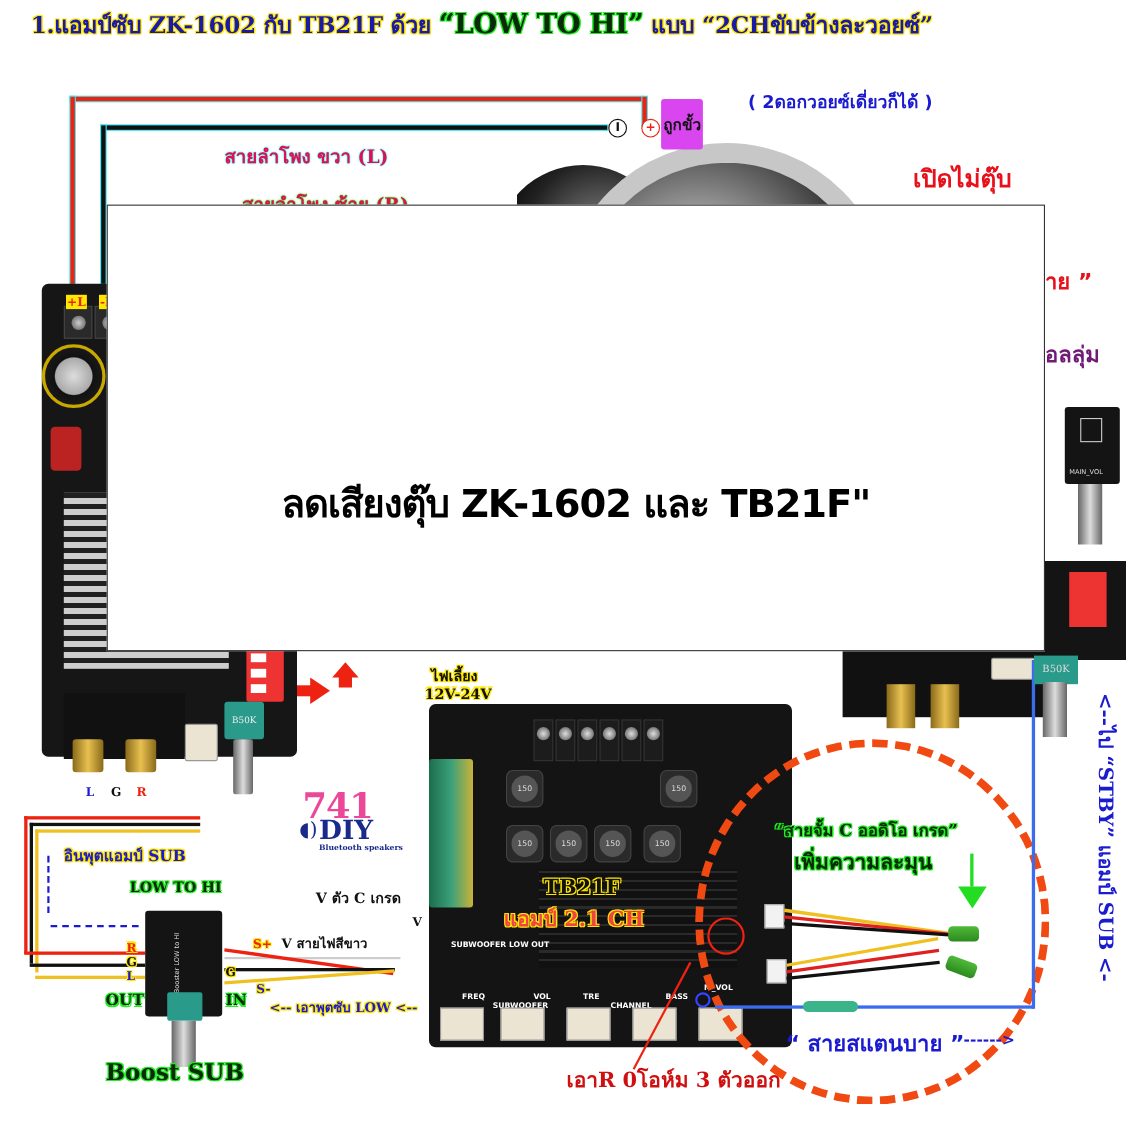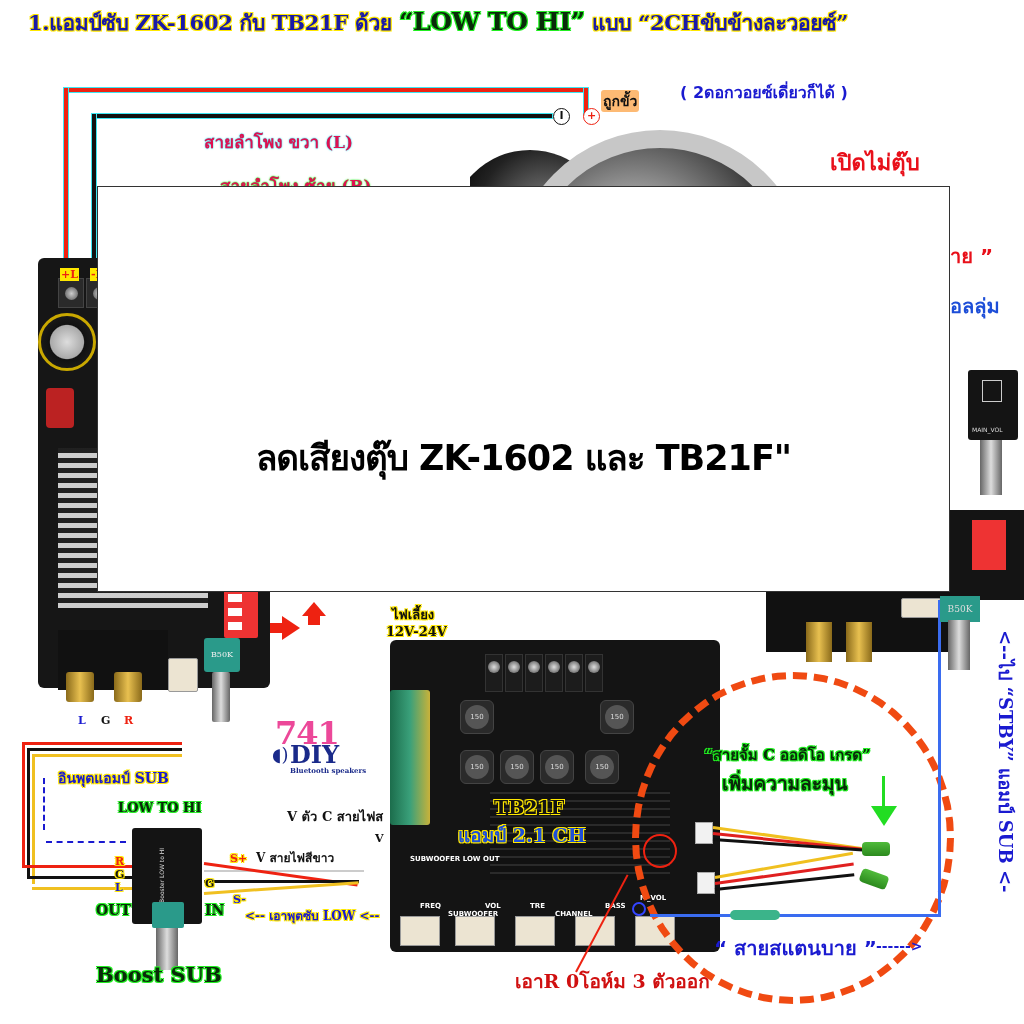--- a/index.html
+++ b/index.html
@@ -20,36 +20,36 @@
     text-shadow: -1px -1px 0 #22ee22, 1px -1px 0 #22ee22, -1px 1px 0 #22ee22, 1px 1px 0 #22ee22; }
 
   .subtitle-right {
     left: 680px; top: 80px; font-family: "DejaVu Sans", sans-serif; font-weight: bold;
     font-size: 16px; color: #1a1ad0; white-space: nowrap;
   }
   .no-pop { left: 830px; top: 145px; font-family: "DejaVu Sans", sans-serif; font-weight: bold;
     font-size: 22px; color: #e8101a; }
   .right-cut1 { left: 950px; top: 240px; font-family: "DejaVu Sans", sans-serif; font-weight: bold;
     font-size: 20px; color: #e8101a; }
-  .right-cut2 { left: 950px; top: 290px; font-family: Liberation Mono, monospace; font-weight: bold;
-    font-size: 20px; color: #1d4ed8; }
+  .right-cut2 { left: 950px; top: 306px; font-family: Liberation Mono, monospace; font-weight: bold;
+    font-size: 20px; color: #701a75; }
 
   
   .wire { position: absolute; }
   .w-red-h { left: 64px; top: 88px; width: 520px; height: 4px; background: #e21; box-shadow: 0 0 0 1px #3ee6f2; }
   .w-red-v { left: 64px; top: 88px; width: 4px; height: 170px; background: #e21; box-shadow: 0 0 0 1px #3ee6f2; }
   .w-red-v2 { left: 584px; top: 88px; width: 4px; height: 26px; background: #e21; box-shadow: 0 0 0 1px #3ee6f2; }
   .w-blk-h { left: 92px; top: 114px; width: 460px; height: 4px; background: #111; box-shadow: 0 0 0 1px #3ee6f2; }
   .w-blk-v { left: 92px; top: 114px; width: 4px; height: 144px; background: #111; box-shadow: 0 0 0 1px #3ee6f2; }
   .pole { width: 17px; height: 17px; border-radius: 50%; border: 1.5px solid #111; background: #fff;
     font-family: "DejaVu Sans", sans-serif; font-size: 11px; font-weight: bold; text-align: center; line-height: 14px; }
   .pole-neg { left: 553px; top: 108px; color: #111; }
   .pole-pos { left: 583px; top: 108px; color: #e21; border-color: #e21; }
   .polarity-label { left: 601px; top: 90px; font-family: "DejaVu Sans", sans-serif; font-weight: bold;
-    font-size: 14px; color: #111; background: #fdba74; padding: 0 2px; border-radius: 3px; }
+    font-size: 14px; color: #111; background: #d946ef; padding: 12px 2px; border-radius: 3px; }
 
   .spk-label-r { left: 204px; top: 128px; font-family: "DejaVu Serif", serif; font-weight: bold; font-size: 17px;
     color: #e01050; text-shadow: 0 0 2px #3ee6f2, 0 0 1px #3ee6f2; }
   .spk-label-l { left: 220px; top: 172px; font-family: "DejaVu Serif", serif; font-weight: bold; font-size: 17px;
     color: #e01050; text-shadow: 0 0 2px #22ee22, 0 0 1px #22ee22; height: 14px; overflow: hidden; }
 
   
   .speaker { left: 470px; top: 120px; width: 330px; height: 80px; overflow: hidden; }
   .speaker .ring { position: absolute; left: 40px; top: 10px; width: 300px; height: 300px; border-radius: 50%;
     border: 18px solid #c7c7c7; background: radial-gradient(circle at 40% 40%, #eee 0%, #777 40%, #222 70%); }
@@ -285,21 +285,21 @@
 <div class="abs lbl-yel" style="left:115px; top:855px; font-size:11px;">R</div>
 <div class="abs lbl-blue" style="left:115px; top:868px; font-size:11px; color:#111;">G</div>
 <div class="abs lbl-blue" style="left:115px; top:881px; font-size:11px;">L</div>
 <div class="abs lbl-yel" style="left:230px; top:852px; font-size:11px;">S+</div>
 <div class="abs lbl-blue" style="left:205px; top:877px; font-size:11px; color:#111;">G</div>
 <div class="abs lbl-blue" style="left:233px; top:893px; font-size:11px;">S-</div>
 <div class="abs lbl-green" style="left:96px; top:902px; font-size:14px;">OUT</div>
 <div class="abs lbl-green" style="left:205px; top:902px; font-size:14px;">IN</div>
 <div class="abs lbl-green" style="left:96px; top:962px; font-size:21px;">Boost SUB</div>
 <div class="abs lbl-white" style="left:256px; top:848px; font-size:12px;">V สายไฟสีขาว</div>
-<div class="abs lbl-white" style="left:287px; top:806px; font-size:13px;">V ตัว C สายไฟส</div>
+<div class="abs lbl-white" style="left:287px; top:806px; font-size:13px;">V ตัว C เกรด</div>
 <div class="abs lbl-white" style="left:375px; top:832px; font-size:11px;">V</div>
 <div class="abs lbl-blue" style="left:245px; top:906px; font-size:12px;">&lt;-- เอาพุตซับ LOW &lt;--</div>
 
 <div class="abs lbl-yel" style="left:392px; top:604px; font-size:13px; color:#111;">ไฟเลี้ยง</div>
 <div class="abs lbl-yel" style="left:386px; top:624px; font-size:13px; color:#111;">12V-24V</div>
 
 <div class="abs board-tb">
   <div class="tb-term" style="left:95px;"></div>
   <div class="tb-term" style="left:115px;"></div>
   <div class="tb-term" style="left:135px;"></div>
@@ -322,21 +322,21 @@
   <div class="tb-silk" style="left:165px; top:270px;">CHANNEL</div>
   <div class="tb-silk" style="left:215px; top:262px;">BASS</div>
   <div class="tb-silk" style="left:250px; top:254px;">M_VOL</div>
   <div class="tb-jst" style="left:10px;"></div>
   <div class="tb-jst" style="left:65px;"></div>
   <div class="tb-jst" style="left:125px;"></div>
   <div class="tb-jst" style="left:185px;"></div>
   <div class="tb-jst" style="left:245px;"></div>
 </div>
 <div class="abs lbl-yel tb-label1" style="color:#111;">TB21F</div>
-<div class="abs lbl-yel tb-label2" style="color:#1d4ed8;">แอมป์ 2.1 CH</div>
+<div class="abs lbl-yel tb-label2" style="color:#ef4444;">แอมป์ 2.1 CH</div>
 <div class="abs red-circle"></div>
 <div class="abs blue-circle"></div>
 <div class="abs resistor-pointer"></div>
 <div class="abs resistor-label">เอาR 0โอห์ม 3 ตัวออก</div>
 
 <div class="abs dashed-ellipse"></div>
 <div class="abs lbl-green cable-label1">“สายจั้ม C ออดิโอ เกรด”</div>
 <div class="abs lbl-green cable-label2">เพิ่มความละมุน</div>
 <div class="abs green-arrow-stem"></div>
 <div class="abs green-arrow-head"></div>

